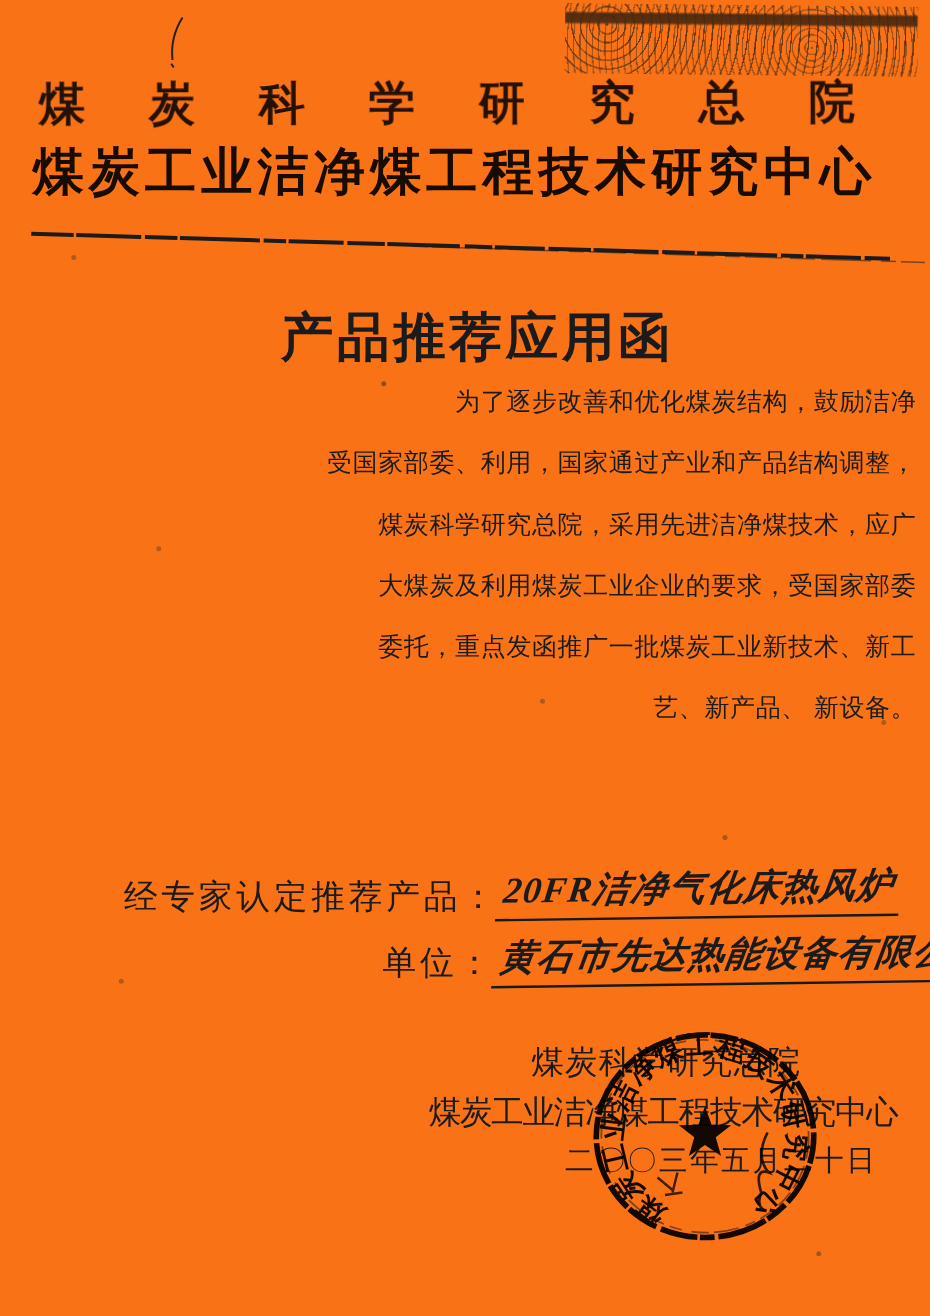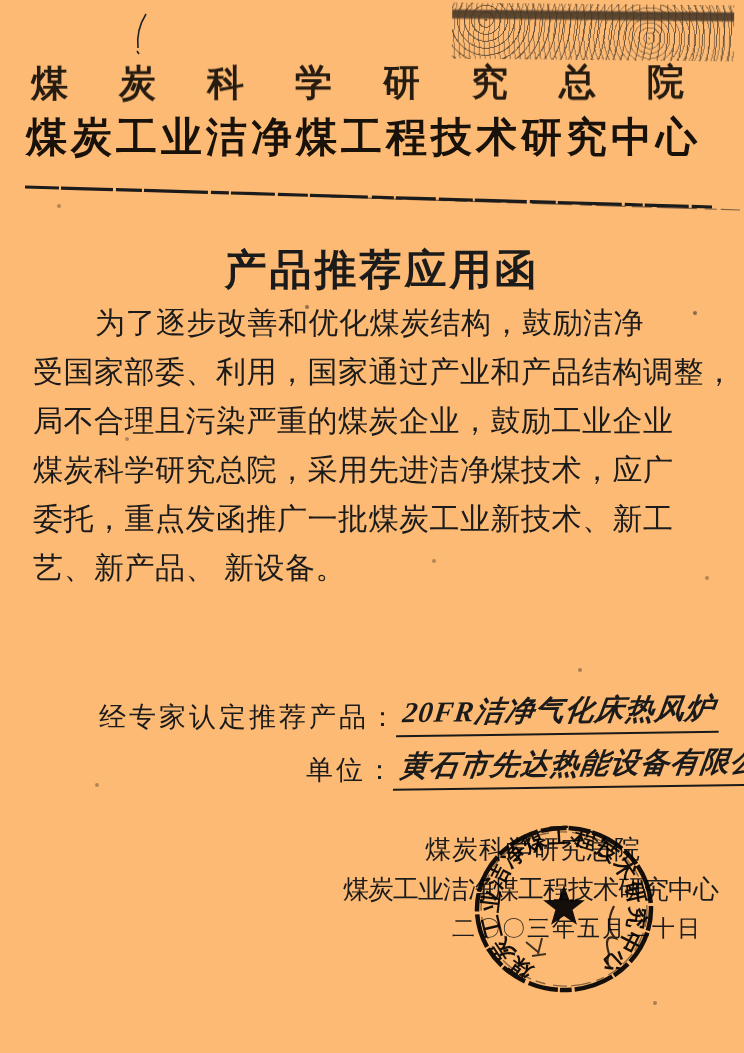--- a/index.html
+++ b/index.html
@@ -1,19 +1,19 @@
 <!DOCTYPE html>
 <html><head>
 <meta charset="utf-8">
 <style>
   html,body{margin:0;padding:0;background:#888;}
   .page{
     position:relative;
     width:744px;height:1053px;
-    background:#fdba74;
+    background:#f97316;
     overflow:hidden;
     font-family:"Liberation Serif","DejaVu Serif",serif;
     color:#1b1b1b;
     margin:0 auto;
   }
   
   .smudge{
     position:absolute;left:452px;top:4px;width:282px;height:56px;
     background:
       repeating-radial-gradient(circle at 12% 30%, rgba(20,20,20,.75) 0 1px, transparent 1px 7px),
@@ -55,23 +55,24 @@
   .title{
     position:absolute;left:0;top:214px;width:744px;text-align:center;
     font-size:42px;font-weight:600;letter-spacing:3px;
     transform:translateX(10px);
     filter:blur(.25px);
   }
   
   .body-block{position:absolute;left:33px;top:298px;width:700px;}
   .body-line{
     height:49px;line-height:49px;
-    font-size:30px;letter-spacing:.5px;white-space:nowrap;
+    font-size:20px;letter-spacing:.5px;white-space:nowrap;
     font-family:"Liberation Serif","DejaVu Serif",serif;
     filter:blur(.2px);
+    text-align:right;
   }
   .body-line.indent{padding-left:62px;}
   
   .row-product{position:absolute;left:99px;top:691px;white-space:nowrap;}
   .row-unit{position:absolute;left:306px;top:744px;white-space:nowrap;}
   .field-label{font-size:27px;letter-spacing:3px;filter:blur(.2px);font-family:Liberation Serif, serif;}
   .handwrite{
     display:inline-block;
     font-size:29px;font-style:italic;font-weight:600;letter-spacing:1px;
     transform:skewX(-8deg) rotate(-.8deg);
@@ -112,22 +113,22 @@
   <svg class="rule-svg" viewBox="0 0 744 1053">
     <line x1="25" y1="187" x2="712" y2="207" stroke="#1b1b1b" stroke-width="3.2" stroke-dasharray="34 2 52 3 26 2 64 3 18 2 44 3 30 2 58 4 22 2 40 3"></line>
     <line x1="330" y1="197" x2="740" y2="210" stroke="#1b1b1b" stroke-width="1.2" opacity=".55" stroke-dasharray="12 4 30 6 20 5 40 8"></line>
   </svg>
 
   <h1 class="title">产品推荐应用函</h1>
 
   <div class="body-block">
     <div class="body-line indent">为了逐步改善和优化煤炭结构，鼓励洁净</div>
     <div class="body-line">受国家部委、利用，国家通过产业和产品结构调整，</div>
-    <div class="body-line">局不合理且污染严重的煤炭企业，鼓励工业企业</div>
     <div class="body-line">煤炭科学研究总院，采用先进洁净煤技术，应广</div>
+    <div class="body-line">大煤炭及利用煤炭工业企业的要求，受国家部委</div>
     <div class="body-line">委托，重点发函推广一批煤炭工业新技术、新工</div>
     <div class="body-line">艺、新产品、 新设备。</div>
   </div>
 
   <div class="row-product">
     <span class="field-label">经专家认定推荐产品：</span><span class="handwrite hw-product">20FR洁净气化床热风炉</span>
   </div>
 
   <div class="row-unit">
     <span class="field-label">单位：</span><span class="handwrite hw-unit">黄石市先达热能设备有限公司</span>

